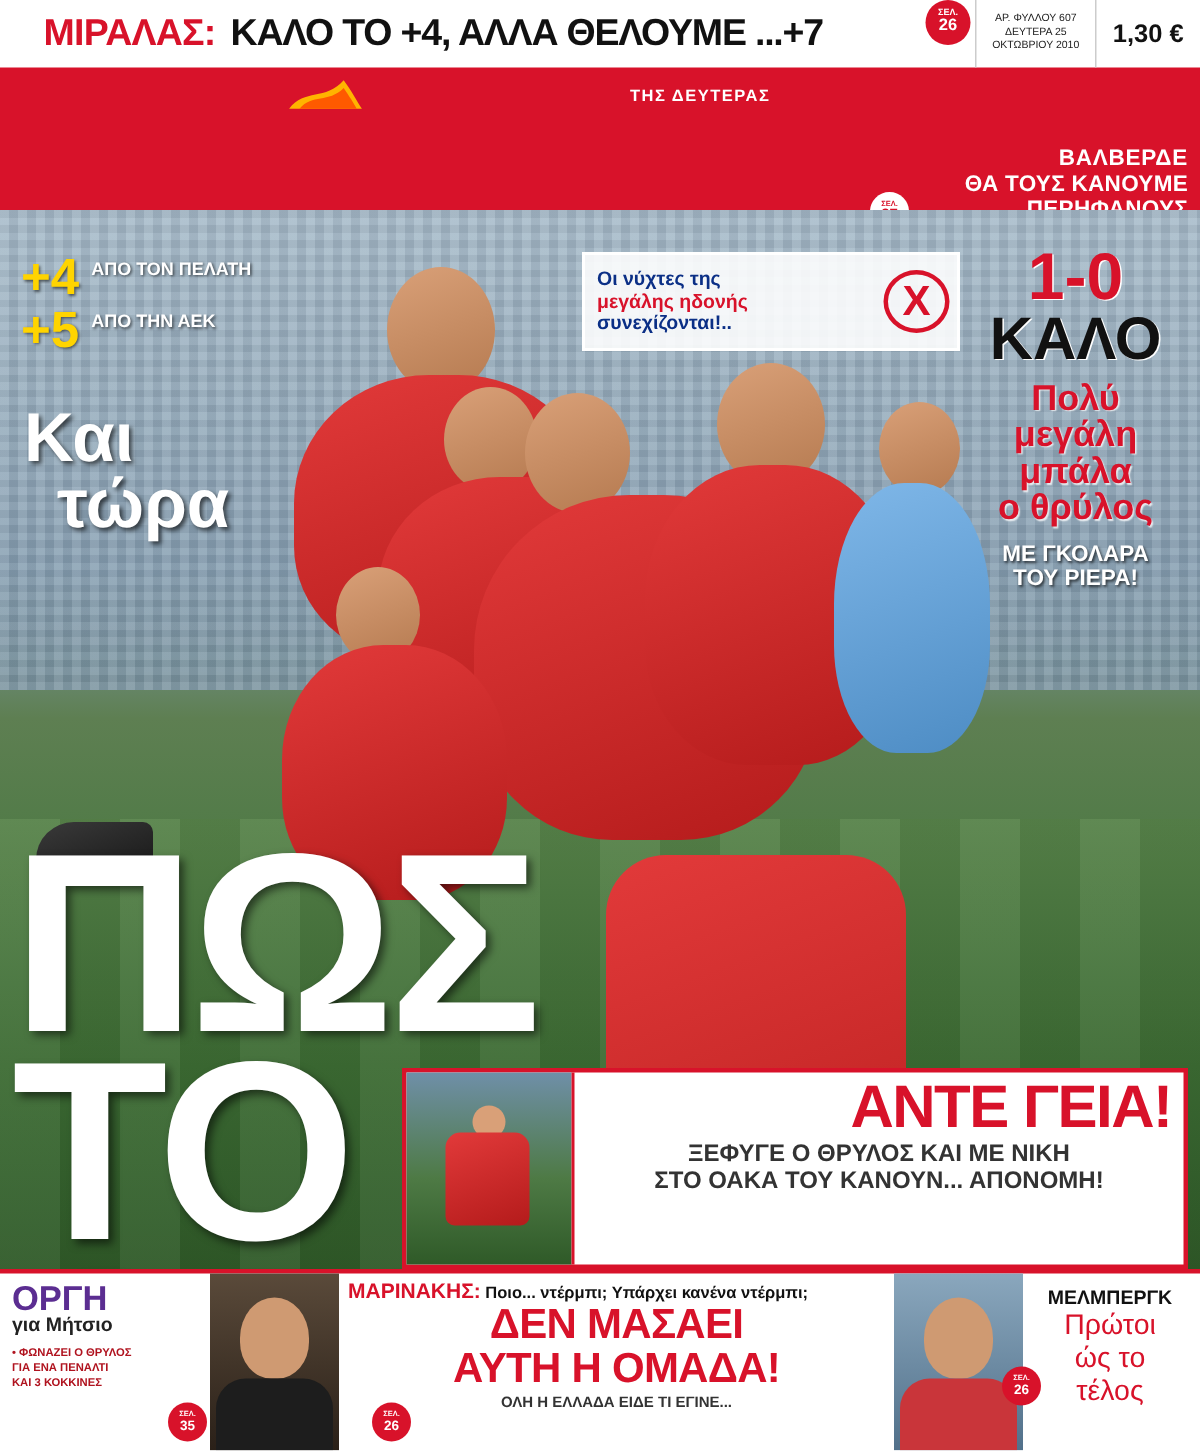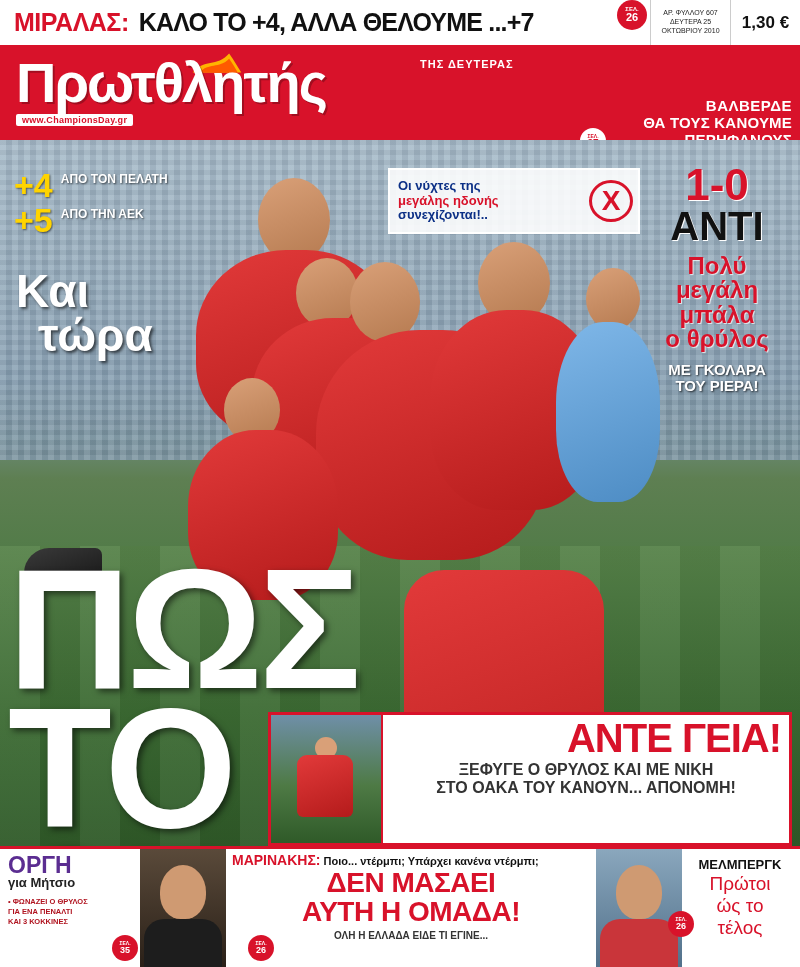--- a/index.html
+++ b/index.html
@@ -19,20 +19,21 @@
     background:#ffffff; border-bottom:3px solid #d8122a;
     display:flex; align-items:stretch;
   }
   .topbar-left {
     flex:1; display:flex; align-items:center; padding-left:14px; gap:10px;
     overflow:hidden;
   }
   .tb-name {
     color:#d8122a; font-weight:bold; font-size:25px; letter-spacing:-0.5px;
     white-space:nowrap;
+    margin-left:15px;
   }
   .tb-quote {
     color:#111; font-weight:bold; font-size:25px; letter-spacing:-0.8px;
     white-space:nowrap;
   }
   .tb-issue {
     width:80px; display:flex; align-items:center; justify-content:center;
     font-size:7px; color:#222; text-align:center; line-height:1.25;
     border-left:1px solid #ccc; padding:0 2px;
   }
@@ -288,26 +289,20 @@
       </div>
     </div>
     <div class="tb-price">1,30 €</div>
   </div>
 
   <div class="masthead">
     <svg class="flame" viewBox="0 0 60 30">
       <path d="M2 26 C14 10 30 20 44 4 C50 12 54 20 58 26 Z" fill="#ffb400"></path>
       <path d="M10 26 C20 14 32 22 44 10 C48 16 52 22 54 26 Z" fill="#ff5a00"></path>
     </svg>
-    <div class="logo-wrap">
-      <div class="logo-main">
-        <span>Πρωτ</span><span class="white">θλητής</span>
-      </div>
-      <span class="logo-url">www.ChampionsDay.gr</span>
-    </div>
     <div class="logo-sub">ΤΗΣ ΔΕΥΤΕΡΑΣ</div>
 
     <div class="valverde">
       <div class="valverde-circle">
         <span>ΣΕΛ.</span>
         <b>27</b>
       </div>
       <div class="vtitle">ΒΑΛΒΕΡΔΕ</div>
       <div class="vline">ΘΑ ΤΟΥΣ ΚΑΝΟΥΜΕ</div>
       <div class="vline">ΠΕΡΗΦΑΝΟΥΣ</div>
@@ -356,21 +351,21 @@
         <div class="hl">μεγάλης ηδονής</div>
         <div>συνεχίζονται!..</div>
       </div>
       <div class="nights-x">
         <div class="x-oval">X</div>
       </div>
     </div>
 
     <div class="rightcol">
       <div class="score-1">1-0</div>
-      <div class="score-anti">ΑΝΤΙ</div>
+      <div class="score-anti">ΚΑΛΟ</div>
       <div class="poly">
         <div>Πολύ</div>
         <div>μεγάλη</div>
         <div>μπάλα</div>
         <div>ο θρύλος</div>
       </div>
       <div class="goal">
         <div>ΜΕ ΓΚΟΛΑΡΑ</div>
         <div>ΤΟΥ ΡΙΕΡΑ!</div>
       </div>

